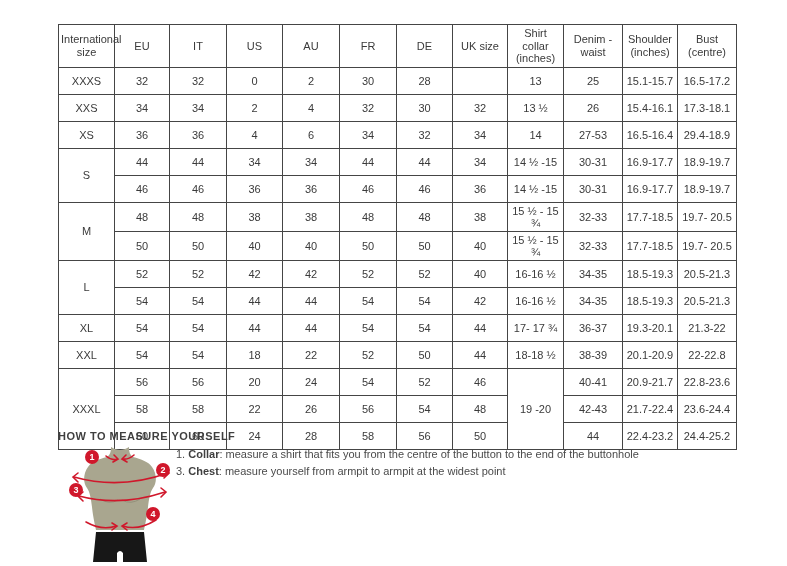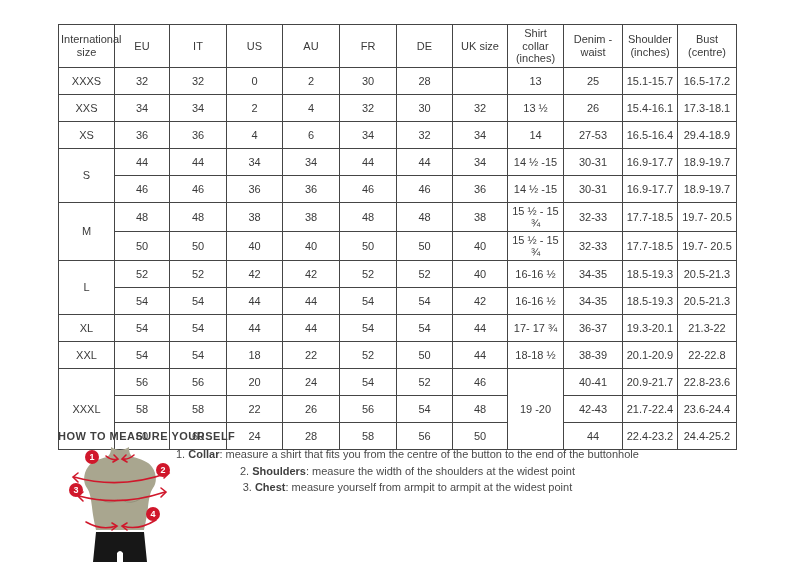--- a/index.html
+++ b/index.html
@@ -21,21 +21,21 @@
   .size-table tbody td{height:22px;}
   .measure-title{
     position:absolute;left:58px;top:430px;
     font-size:11px;font-weight:bold;letter-spacing:0.5px;color:#3f3f3f;
   }
   .figure-wrap{position:absolute;left:66px;top:446px;width:114px;height:118px;}
   .steps{
     position:absolute;left:176px;top:449px;
     font-size:11px;color:#4a4a4a;
   }
-  .steps .step{margin:0 0 5.5px 0;line-height:11px;white-space:nowrap;text-align:center;}
+  .steps .step{margin:0 0 5.5px 0;line-height:11px;white-space:nowrap;}
   .steps .step b{color:#3f3f3f;}
 </style>
 </head>
 <body>
 
 <div class="page">
 
   <table class="size-table">
     <colgroup>
       <col style="width:56px">
@@ -293,17 +293,16 @@
       <text x="97" y="27.2">2</text>
       <circle cx="10" cy="44" r="7" fill="#d0172b"></circle>
       <text x="10" y="47.2">3</text>
       <circle cx="87" cy="68" r="7" fill="#d0172b"></circle>
       <text x="87" y="71.2">4</text>
     </g>
   </svg>
 
   <div class="steps" id="steps">
       <div class="step"><span>1. </span><b>Collar</b><span>: measure a shirt that fits you from the centre of the button to the end of the buttonhole</span></div>
-      <div class="step"><span>2. </span><b>Shoulders</b><span>: measure the width of the shoulders at the widest point</span></div>
       <div class="step"><span>3. </span><b>Chest</b><span>: measure yourself from armpit to armpit at the widest point</span></div>
     </div>
 
 </div>
 
 </body></html>

